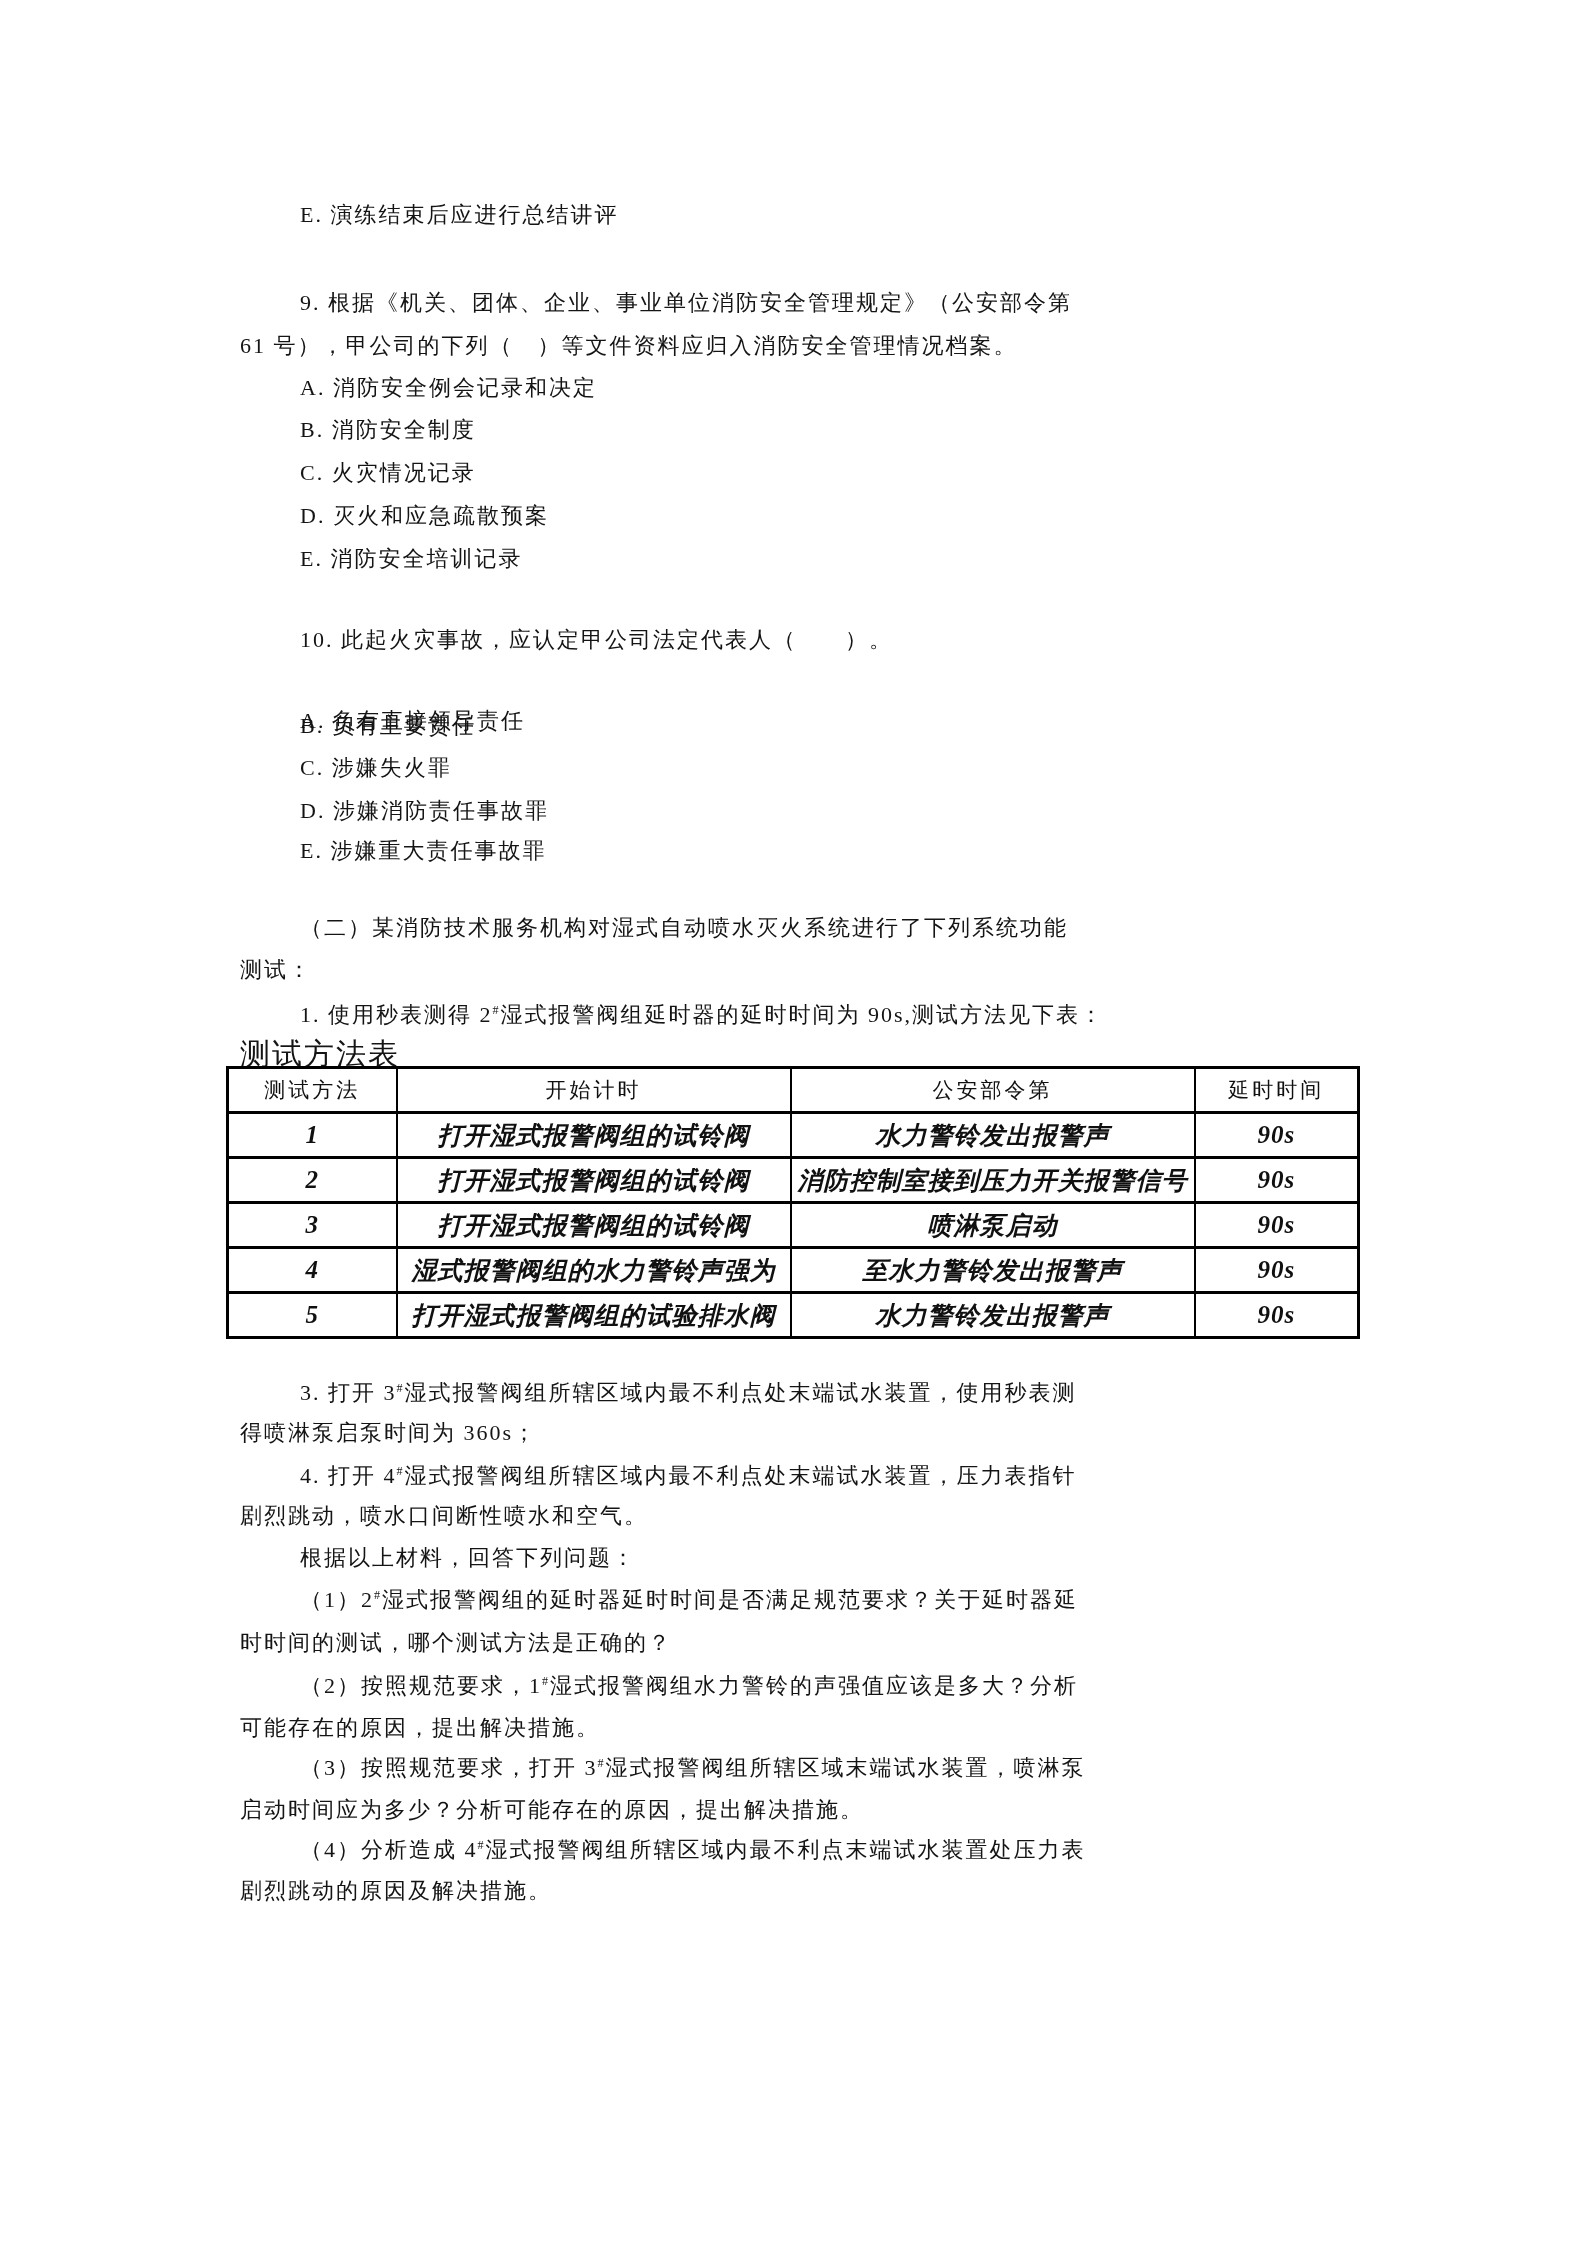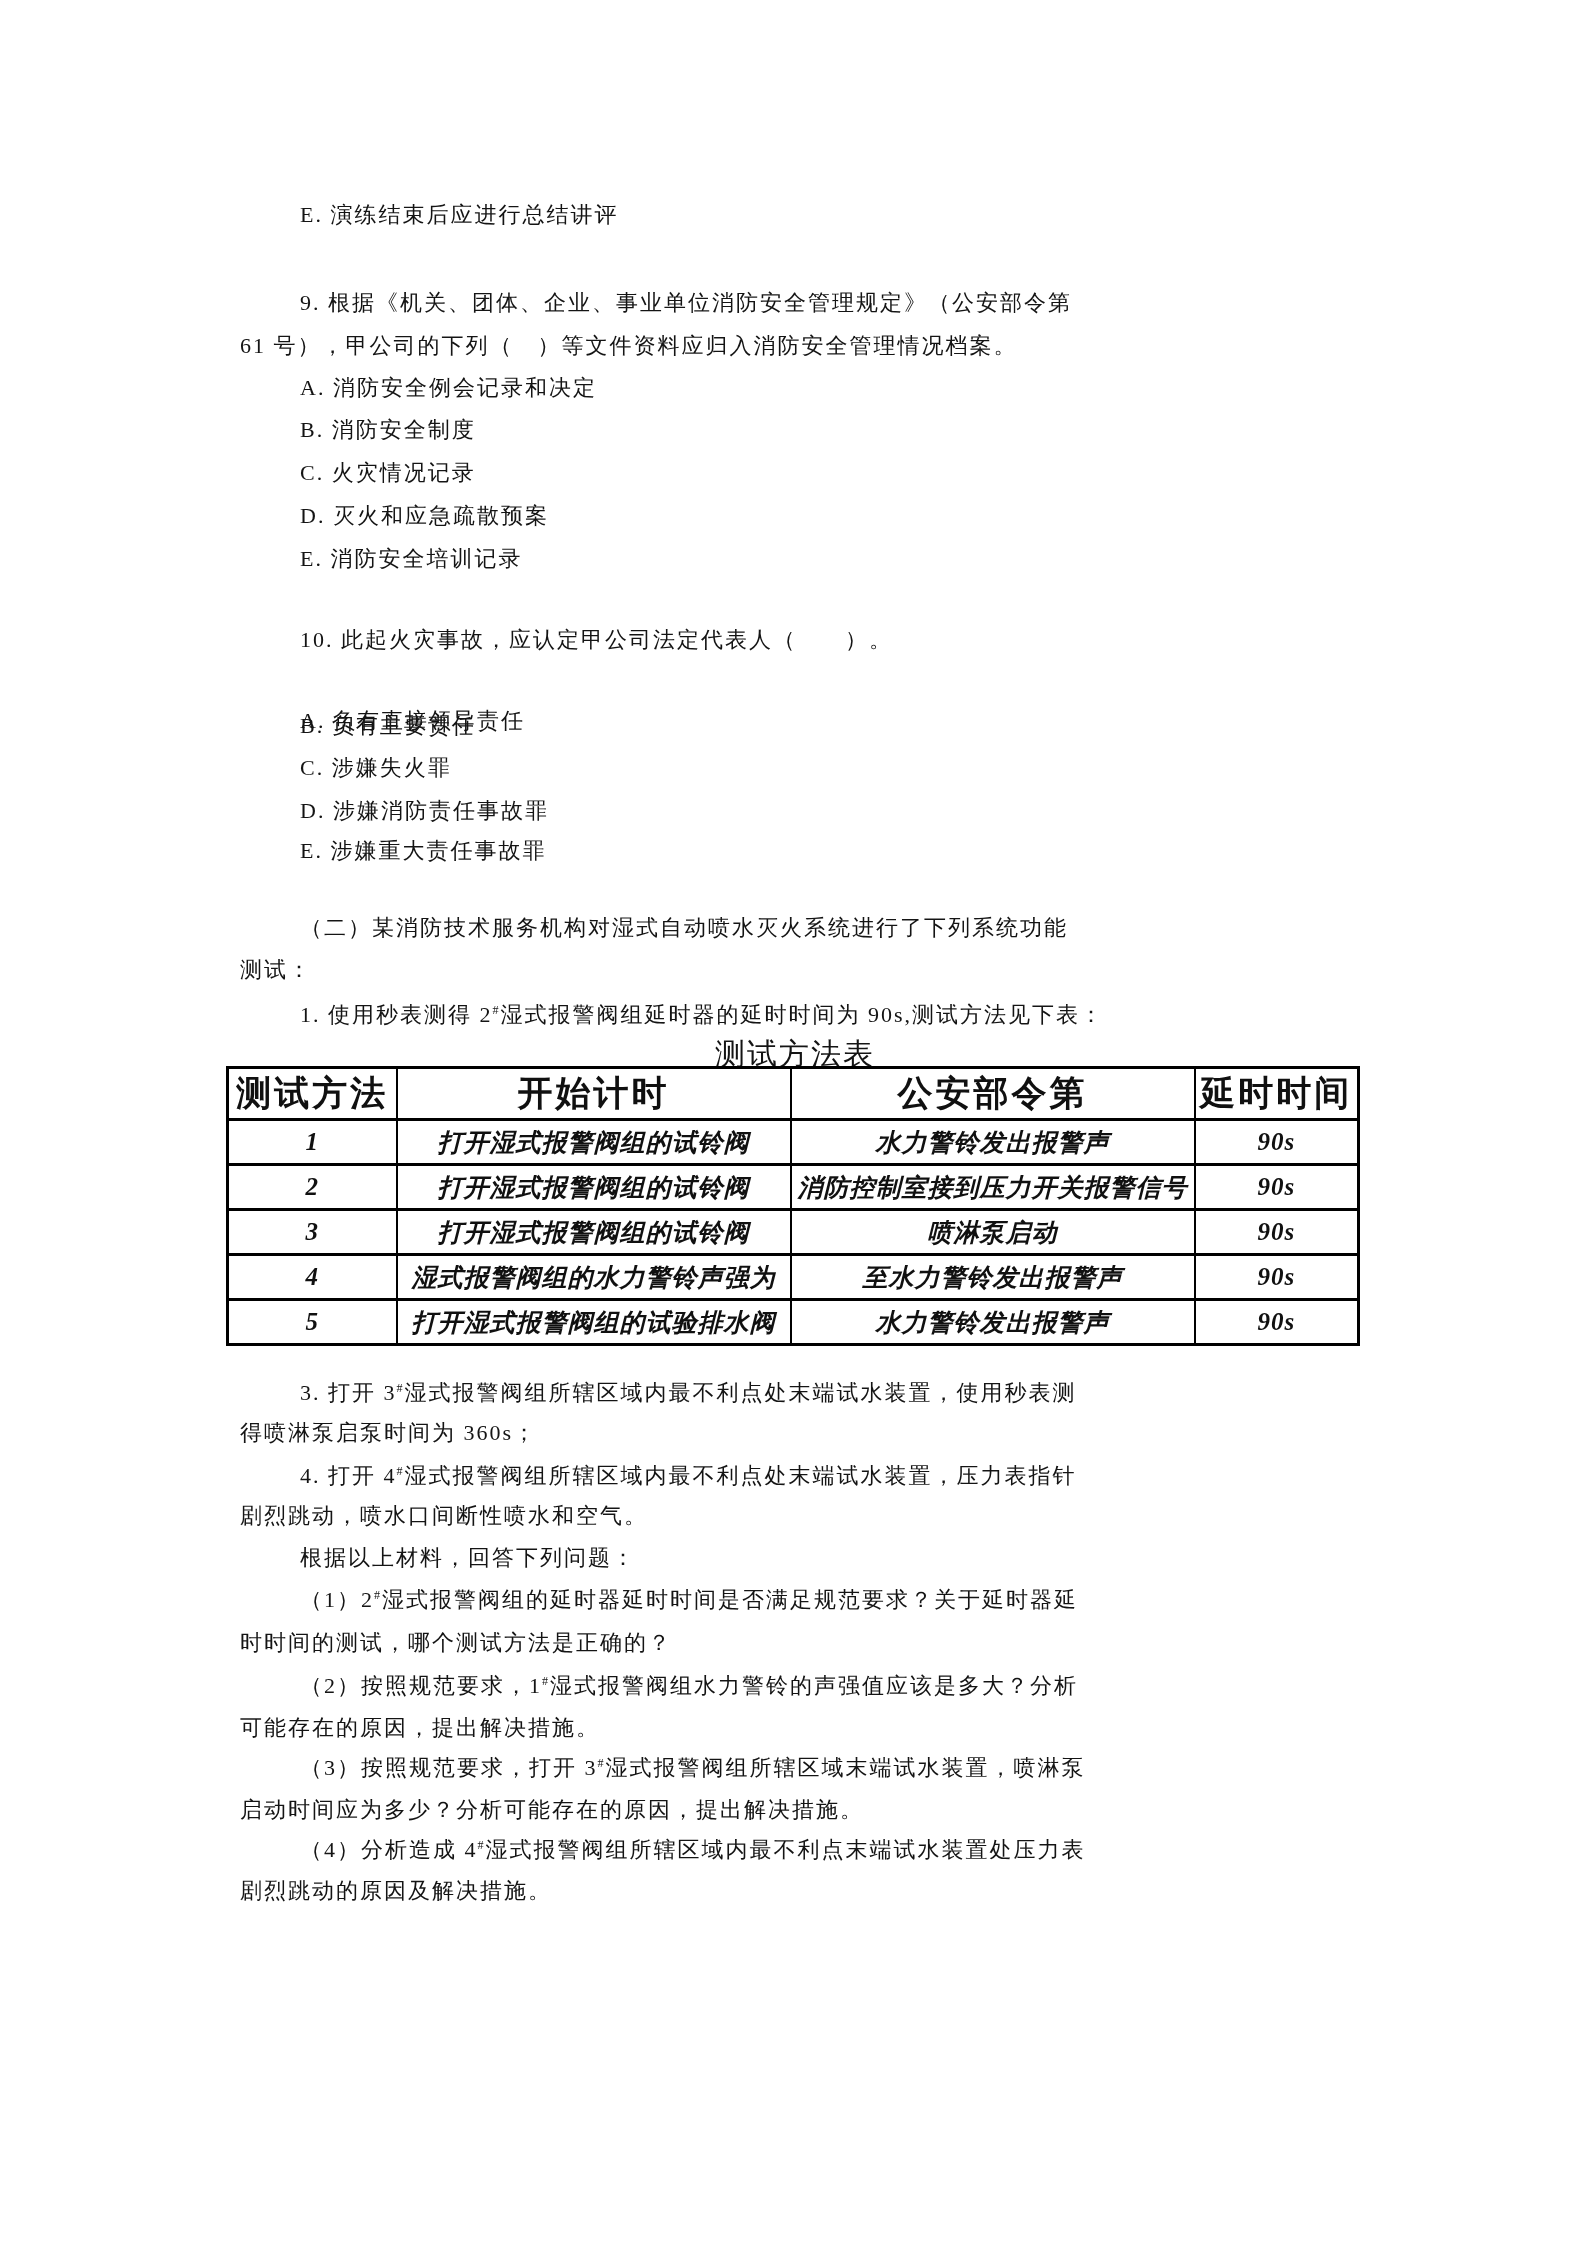--- a/index.html
+++ b/index.html
@@ -23,42 +23,42 @@
     line-height: 36px;
     letter-spacing: 2px;
     white-space: pre;
     color: #141414;
   }
   .line.ind { left: 300px; }
   .table-title {
     position: absolute;
     left: 240px;
     width: 1110px;
-    text-align: center;
+    text-align: left;
     font-size: 30px;
     letter-spacing: 2px;
     color: #141414;
   }
   sup.hash {
     font-size: 0.55em;
     vertical-align: super;
     line-height: 0;
   }
   table.test-table {
     position: absolute;
     left: 226px;
     top: 1066px;
     width: 1131px;
     border-collapse: collapse;
     table-layout: fixed;
     color: #101010;
   }
   table.test-table th {
-    font-weight: bold;
-    font-size: 35px;
+    font-weight: normal;
+    font-size: 21px;
     letter-spacing: 3px;
     text-align: center;
     height: 40px;
     border-left: 2px solid #000;
     border-right: 2px solid #000;
     border-top: 3px solid #000;
     border-bottom: 3px solid #000;
     background: #ffffff;
   }
   table.test-table td {

